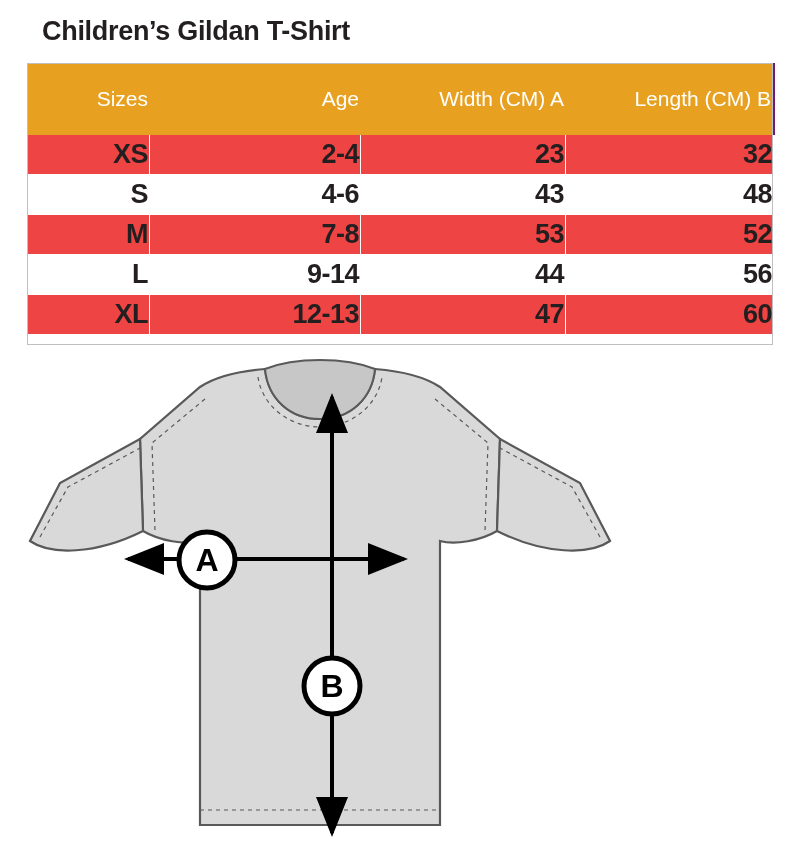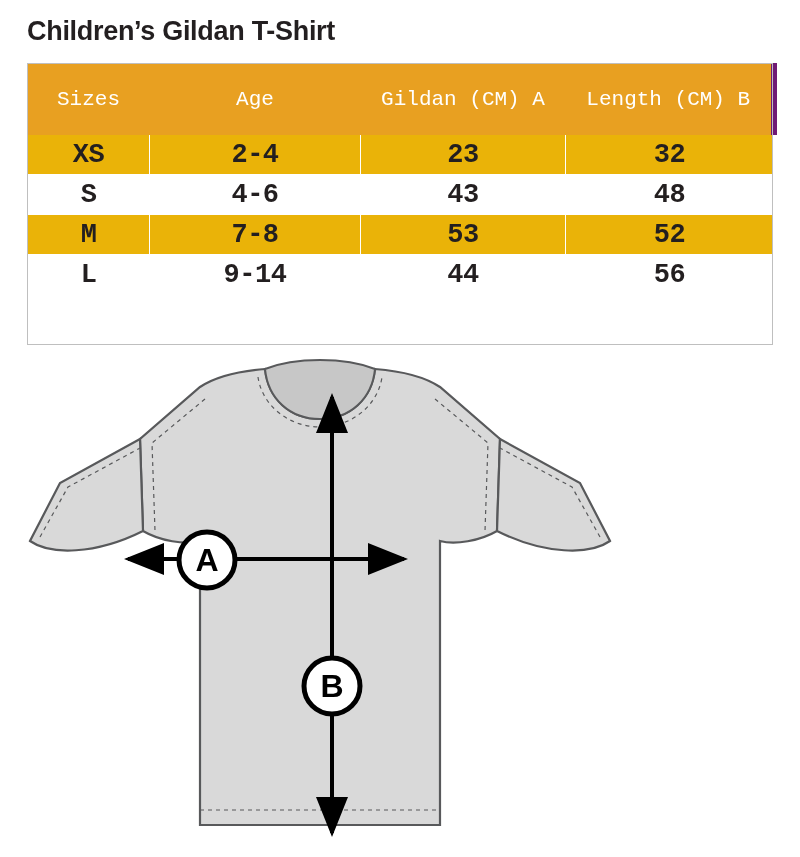--- a/index.html
+++ b/index.html
@@ -16,21 +16,21 @@
     position: relative;
     overflow: hidden;
   }
   .page {
     width: 800px;
     height: 857px;
     position: relative;
   }
   .title {
     position: absolute;
-    left: 27px;
+    left: 42px;
     top: 16px;
     font-size: 27px;
     font-weight: bold;
     letter-spacing: -0.3px;
     color: #231f20;
     white-space: nowrap;
   }
   .chart-wrap {
     position: absolute;
     left: 27px;
@@ -38,42 +38,41 @@
     width: 746px;
   }
   table.size-chart {
     border-collapse: collapse;
     width: 746px;
     table-layout: fixed;
   }
   table.size-chart th,
   table.size-chart td {
     border: 1px solid #ffffff;
-    text-align: center;
+    text-align: right;
     vertical-align: middle;
-    font-family: Liberation Mono, monospace;
   }
   table.size-chart thead th {
     background: #e8a021;
     color: #ffffff;
     font-size: 21px;
     font-weight: normal;
     height: 71px;
     border: 1px solid #e8a021;
   }
   table.size-chart thead th.first { border-left: 1px solid #d8d8d8; }
-  table.size-chart thead th.last  { border-right: 6px solid #701a75; }
+  table.size-chart thead th.last  { border-right: 3px solid #701a75; }
   table.size-chart tbody td {
     font-size: 27px;
     font-weight: bold;
     height: 40px;
     color: #231f20;
     letter-spacing: -0.5px;
   }
-  table.size-chart tbody tr.odd td { background: #eab308; }
+  table.size-chart tbody tr.odd td { background: #ef4444; }
   table.size-chart tbody tr.even td { background: #ffffff; }
   table.size-chart tbody tr.even td { border-color: #ffffff; }
   .col-0 { width: 122px; }
   .col-1 { width: 211px; }
   .col-2 { width: 205px; }
   .col-3 { width: 208px; }
 
   .table-outline {
     position: absolute;
     left: 27px;
@@ -99,21 +98,21 @@
 <div class="page">
 
   <div class="title">Children’s Gildan T-Shirt</div>
 
   <div class="chart-wrap">
     <table class="size-chart">
       <thead>
         <tr>
           <th class="col-0 first">Sizes</th>
           <th class="col-1">Age</th>
-          <th class="col-2">Gildan (CM) A</th>
+          <th class="col-2">Width (CM) A</th>
           <th class="col-3 last">Length  (CM) B</th>
         </tr>
       </thead>
       <tbody>
         <tr class="odd">
           <td class="col-0">XS</td>
           <td class="col-1">2-4</td>
           <td class="col-2">23</td>
           <td class="col-3">32</td>
         </tr>
@@ -127,20 +126,26 @@
           <td class="col-0">M</td>
           <td class="col-1">7-8</td>
           <td class="col-2">53</td>
           <td class="col-3">52</td>
         </tr>
         <tr class="even">
           <td class="col-0">L</td>
           <td class="col-1">9-14</td>
           <td class="col-2">44</td>
           <td class="col-3">56</td>
+        </tr>
+        <tr class="odd">
+          <td class="col-0">XL</td>
+          <td class="col-1">12-13</td>
+          <td class="col-2">47</td>
+          <td class="col-3">60</td>
         </tr>
       </tbody>
     </table>
   </div>
   <div class="table-outline"></div>
 
   <div class="diagram">
     <svg width="800" height="500" viewBox="0 0 800 500" xmlns="http://www.w3.org/2000/svg">
 
       <g>

